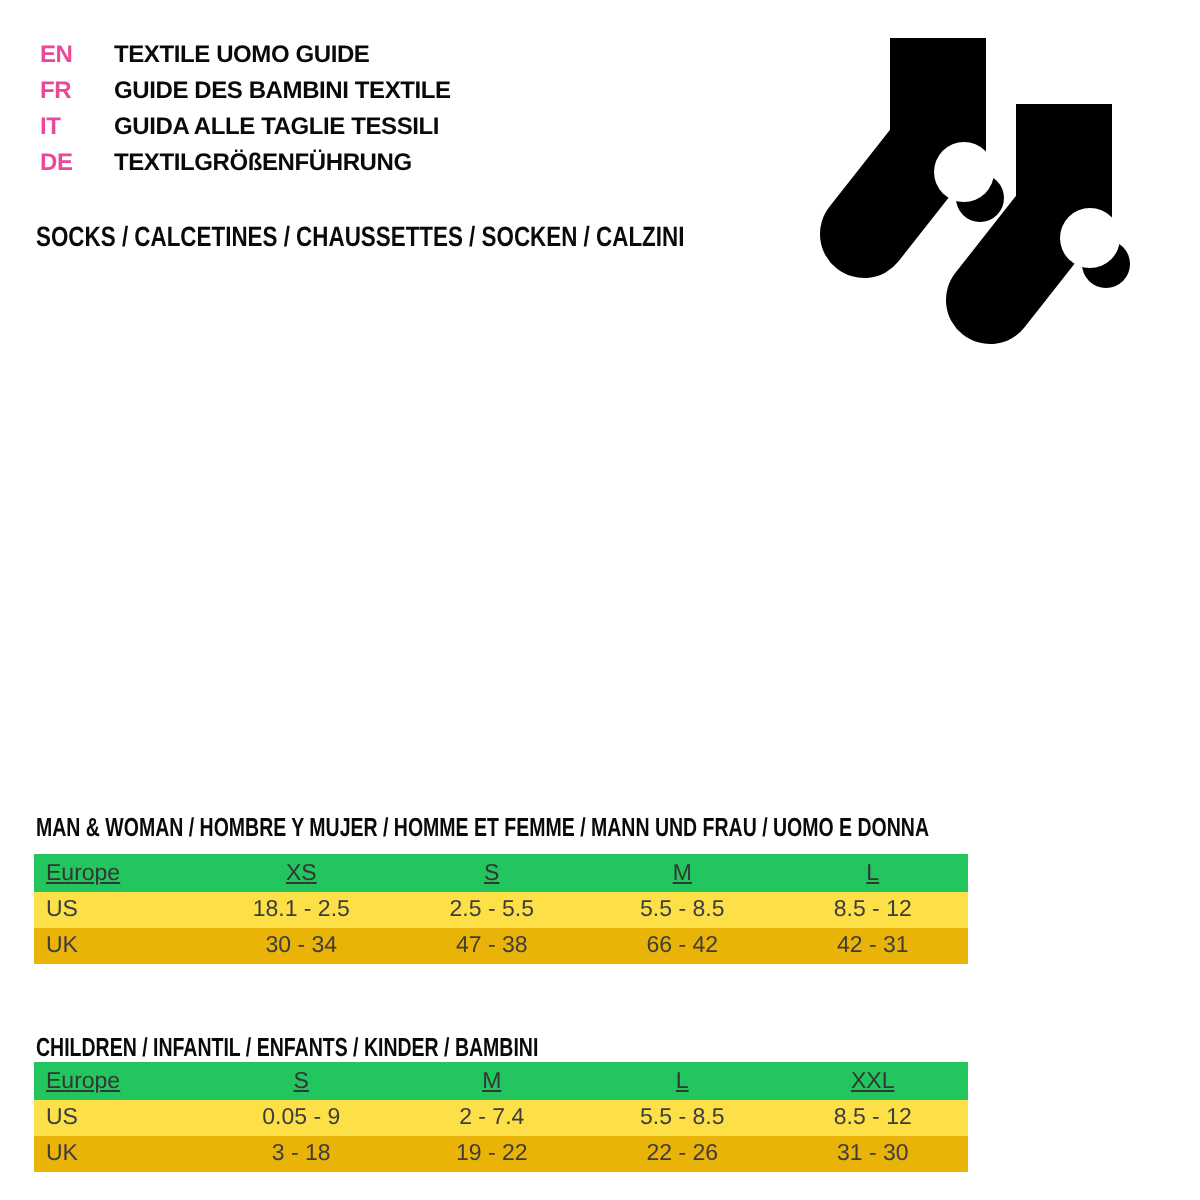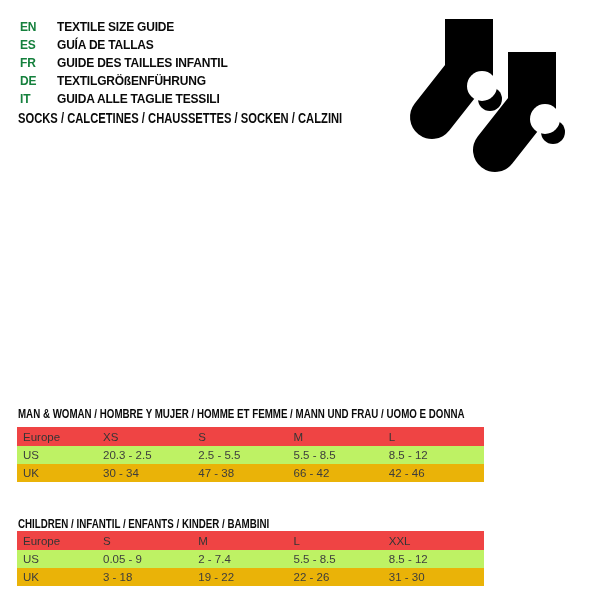--- a/index.html
+++ b/index.html
@@ -4,68 +4,64 @@
 <style>
   html,body{margin:0;padding:0;}
   body{
     width:600px;height:600px;background:#ffffff;position:relative;overflow:hidden;
     font-family:"Liberation Sans",sans-serif;-webkit-font-smoothing:antialiased;
   }
   .abs{position:absolute;}
   
   .langs{left:20px;top:18px;}
   .lang-row{display:flex;height:18px;line-height:18px;align-items:center;}
-  .lang-code{width:37px;font-size:12px;font-weight:bold;color:#15803d;letter-spacing:-0.2px;}
+  .lang-code{width:37px;font-size:12px;font-weight:bold;color:#ec4899;letter-spacing:-0.2px;}
   .lang-label{font-size:12px;font-weight:bold;color:#0a0a0a;letter-spacing:-0.2px;white-space:nowrap;}
   
   .category{
     left:18px;top:109px;font-size:14px;font-weight:bold;color:#0a0a0a;line-height:18px;
     white-space:nowrap;transform:scaleX(0.80);transform-origin:0 50%;
   }
   
   .socks{left:400px;top:0px;width:180px;height:185px;}
   
   .table-title{
     font-size:13px;font-weight:bold;color:#0a0a0a;line-height:16px;white-space:nowrap;
     transform:scaleX(0.75);transform-origin:0 50%;
   }
   .title-adults{left:18px;top:406px;}
   .title-children{left:18px;top:516px;}
   .size-table{left:17px;width:467px;}
   .table-adults{top:427px;}
   .table-children{top:531px;}
-  .t-row{display:flex;height:18px;align-items:center;font-size:11.5px;color:#3d3d3d;background:#bef264;}
-  .t-row.hd{height:19px;background:#ef4444;color:#353535;}
+  .t-row{display:flex;height:18px;align-items:center;font-size:11.5px;color:#3d3d3d;background:#fde047;}
+  .t-row.hd{height:19px;background:#22c55e;color:#353535;text-decoration:underline;}
   .t-row.alt{background:#eab308;}
   .c-region{width:86px;padding-left:6px;box-sizing:border-box;text-align:left;white-space:nowrap;}
-  .c-val{flex:1;white-space:nowrap;}
+  .c-val{flex:1;text-align:center;white-space:nowrap;}
 </style>
 </head>
 <body>
 
 <div class="abs langs">
   <div class="lang-row">
     <span class="lang-code">EN</span>
-    <span class="lang-label">TEXTILE SIZE GUIDE</span>
-  </div>
-  <div class="lang-row">
-    <span class="lang-code">ES</span>
-    <span class="lang-label">GUÍA DE TALLAS</span>
+    <span class="lang-label">TEXTILE UOMO GUIDE</span>
   </div>
   <div class="lang-row">
     <span class="lang-code">FR</span>
-    <span class="lang-label">GUIDE DES TAILLES INFANTIL</span>
+    <span class="lang-label">GUIDE DES BAMBINI TEXTILE</span>
+  </div>
+  <div class="lang-row">
+    <span class="lang-code">IT</span>
+    <span class="lang-label">GUIDA ALLE TAGLIE TESSILI</span>
   </div>
   <div class="lang-row">
     <span class="lang-code">DE</span>
     <span class="lang-label">TEXTILGRÖßENFÜHRUNG</span>
-  </div>
-  <div class="lang-row">
-    <span class="lang-code">IT</span>
-    <span class="lang-label">GUIDA ALLE TAGLIE TESSILI</span>
   </div>
 </div>
 
 <div class="abs category">SOCKS / CALCETINES / CHAUSSETTES / SOCKEN / CALZINI</div>
 
 <svg class="abs socks" viewBox="400 0 180 185" xmlns="http://www.w3.org/2000/svg">
 
   <g>
     <rect x="445" y="19" width="48" height="60" fill="#000000"></rect>
     <path d="M469 70 L432 117" stroke="#000000" stroke-width="44" stroke-linecap="round" fill="none"></path>
@@ -85,31 +81,31 @@
 <div class="abs size-table table-adults">
   <div class="t-row hd">
     <span class="c-region">Europe</span>
     <span class="c-val">XS</span>
     <span class="c-val">S</span>
     <span class="c-val">M</span>
     <span class="c-val">L</span>
   </div>
   <div class="t-row">
     <span class="c-region">US</span>
-    <span class="c-val">20.3 - 2.5</span>
+    <span class="c-val">18.1 - 2.5</span>
     <span class="c-val">2.5 - 5.5</span>
     <span class="c-val">5.5 - 8.5</span>
     <span class="c-val">8.5 - 12</span>
   </div>
   <div class="t-row alt">
     <span class="c-region">UK</span>
     <span class="c-val">30 - 34</span>
     <span class="c-val">47 - 38</span>
     <span class="c-val">66 - 42</span>
-    <span class="c-val">42 - 46</span>
+    <span class="c-val">42 - 31</span>
   </div>
 </div>
 
 <div class="abs table-title title-children">CHILDREN / INFANTIL / ENFANTS / KINDER / BAMBINI</div>
 <div class="abs size-table table-children">
   <div class="t-row hd">
     <span class="c-region">Europe</span>
     <span class="c-val">S</span>
     <span class="c-val">M</span>
     <span class="c-val">L</span>

